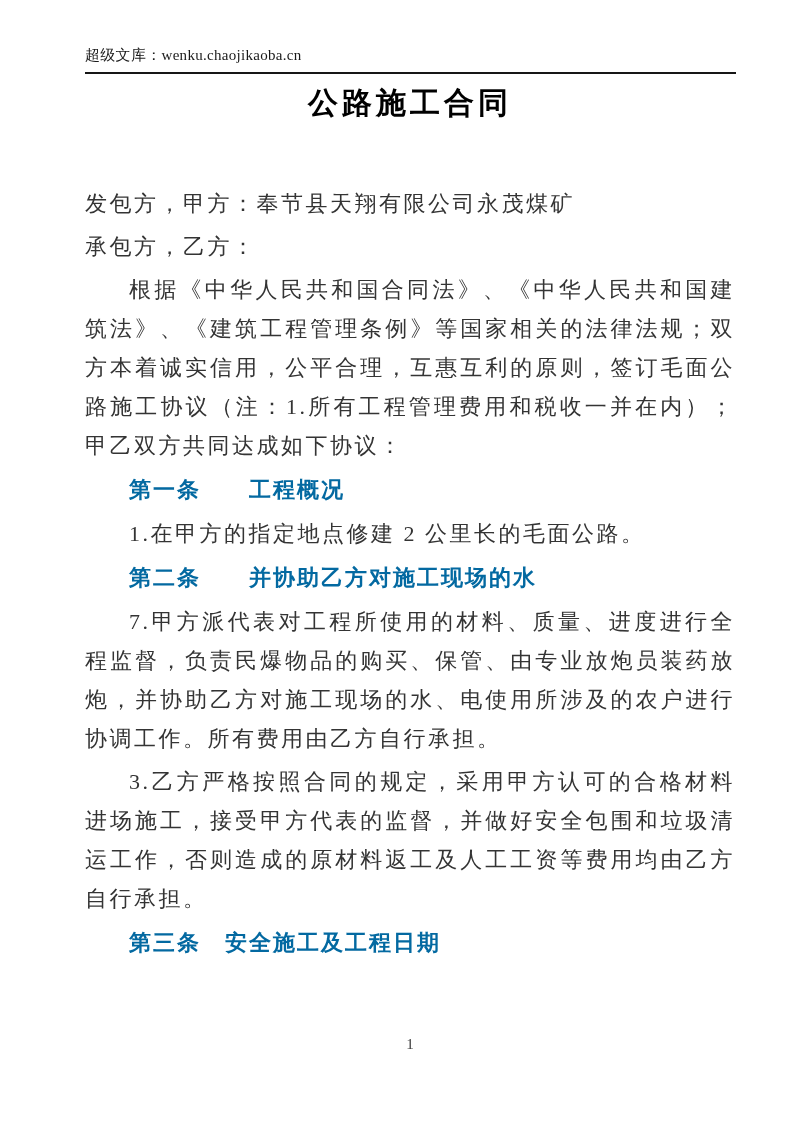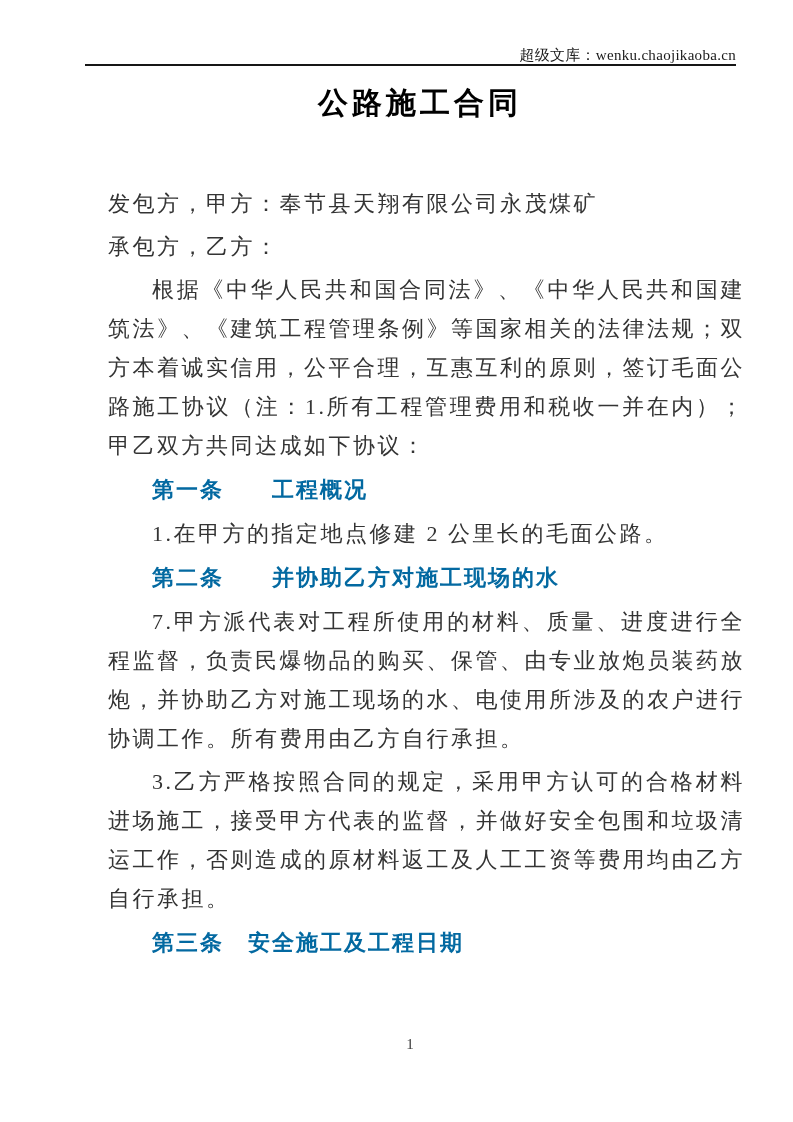--- a/index.html
+++ b/index.html
@@ -13,46 +13,46 @@
     height: 1122px;
     background: #ffffff;
     overflow: hidden;
     font-family: "Liberation Serif", "DejaVu Serif", serif;
   }
   .header {
     position: absolute;
     left: 85px;
     top: 46px;
     width: 651px;
-    text-align: right;
+    text-align: left;
     font-size: 15px;
     line-height: 18px;
     color: #1a1a1a;
     letter-spacing: 0.3px;
     border-bottom: 2px solid #161616;
-    padding-bottom: 0;
+    padding-bottom: 8px;
   }
   .content {
     position: absolute;
-    left: 95px;
+    left: 85px;
     top: 84px;
     width: 650px;
   }
   .doc-title {
     font-family: "Liberation Sans", "DejaVu Sans", sans-serif;
     font-weight: bold;
     font-size: 30px;
     line-height: 38px;
     letter-spacing: 4px;
     text-align: center;
     color: #000000;
     margin: 0 0 62px 0;
   }
   .content p {
-    margin: 0 0 4px 13px;
+    margin: 0 0 4px 0;
     font-size: 22px;
     line-height: 39px;
     letter-spacing: 2.5px;
     text-align: justify;
     text-justify: inter-character;
     color: #343434;
   }
   .content p.indent {
     text-indent: 2em;
   }

